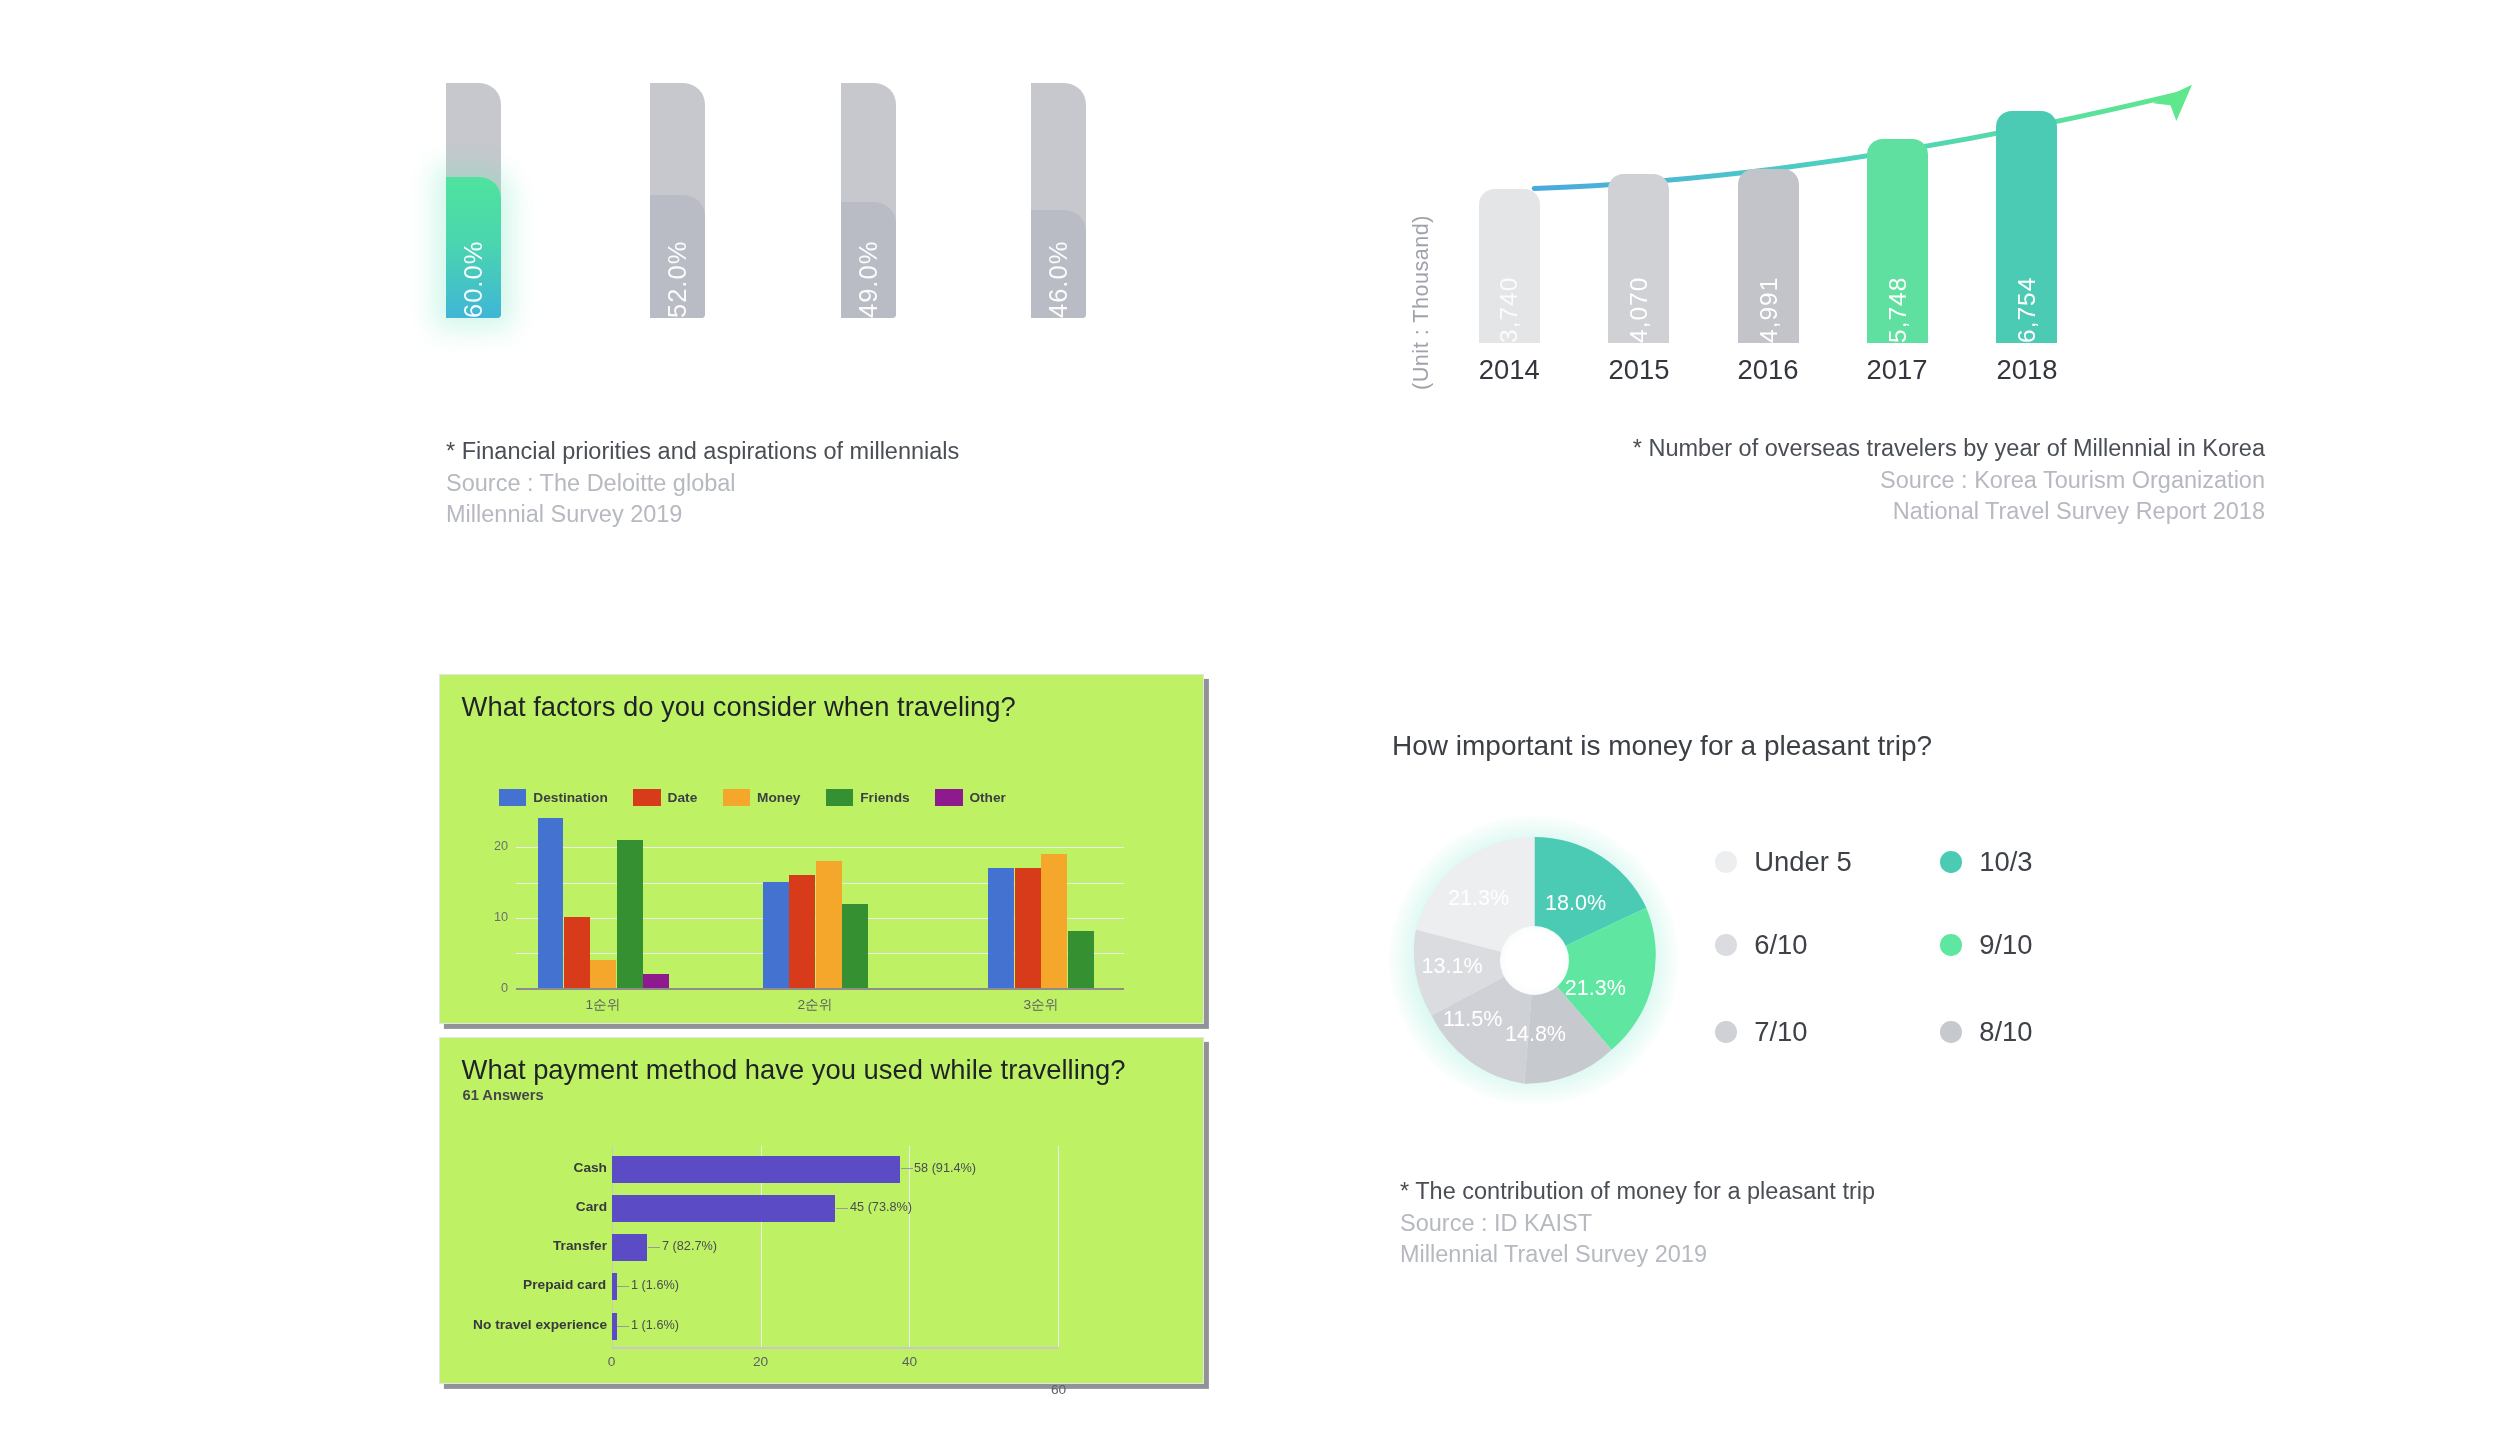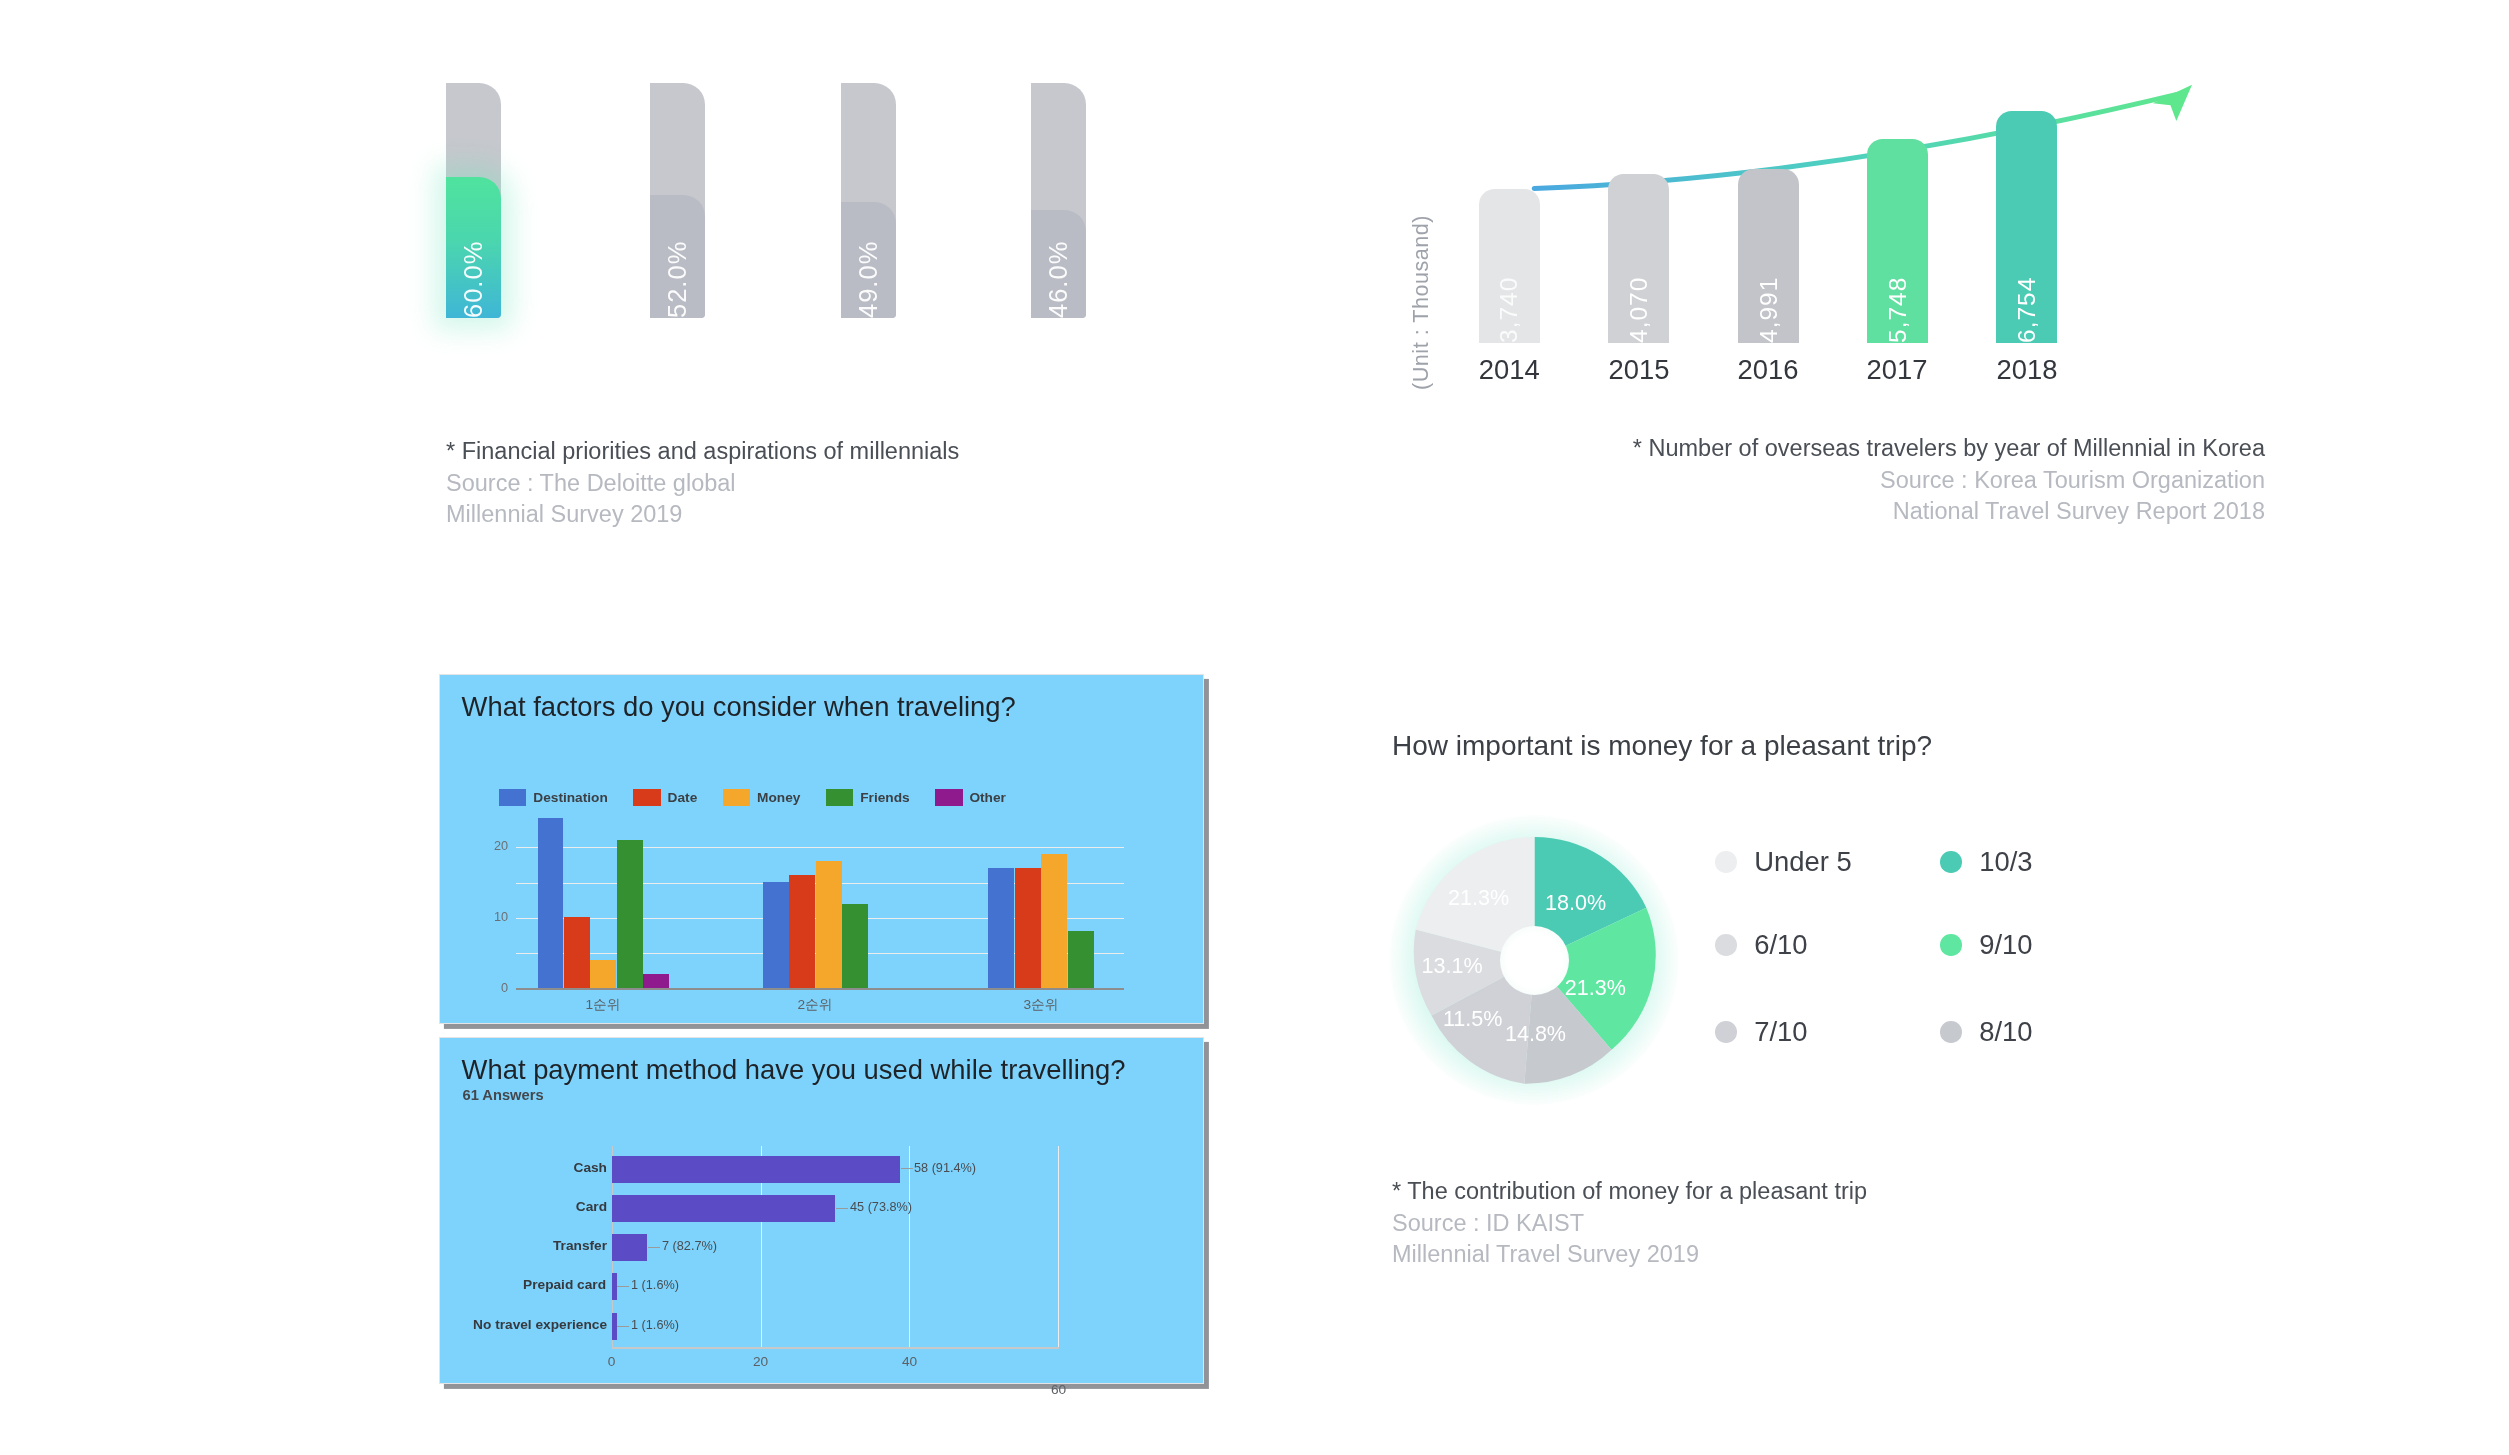--- a/index.html
+++ b/index.html
@@ -73,21 +73,21 @@
     color:#ffffff; font-size:24.5px; letter-spacing:1px;
     padding-bottom:15.7px; white-space:nowrap;
   }
   .year-val.dim { color:#ffffff; opacity:.85; }
   .year-ticks { position:absolute; left:69px; top:276px; width:784px; height:39px; }
   .year-tick { position:absolute; width:108px; text-align:center; font-size:27.4px; color:#33373d; }
   .trend-svg { position:absolute; left:55px; top:-4.9px; pointer-events:none; }
 
   
   .card {
-    position:absolute; background:#7dd3fc;
+    position:absolute; background:#bef264;
     border:1px solid #e4e4e6;
     box-shadow: 4.9px 4.9px 0px 0px rgba(55,58,70,0.55);
   }
   #card-factors { left:439px; top:674px; width:763px; height:348px; }
   #card-payment { left:439px; top:1037px; width:763px; height:345px; }
   .card-title { position:absolute; left:21.6px; top:15.7px; font-size:27.4px; color:#1f2328; font-weight:400; }
 
   .legend-row { position:absolute; left:59px; top:114px; display:flex; align-items:center; gap:0px; }
   .legend-item { display:flex; align-items:center; margin-right:25.5px; }
   .legend-swatch { width:27.4px; height:16.7px; margin-right:6.9px; }
@@ -400,19 +400,19 @@
     <div class="dlegend-item" style="left:0px;   top:170px;">
       <span class="dlegend-dot" style="background:#cfd1d6;"></span>
       <span class="dlegend-text">7/10</span>
     </div>
     <div class="dlegend-item" style="left:225px; top:170px;">
       <span class="dlegend-dot" style="background:#c6c9ce;"></span>
       <span class="dlegend-text">8/10</span>
     </div>
   </div>
 
-  <div class="caption-block" style="left:0px; top:446px;">
+  <div class="caption-block" style="left:8px; top:446px;">
     <div class="caption-main">* The contribution of money for a pleasant trip</div>
     <div class="caption-src">Source : ID KAIST</div>
     <div class="caption-src">Millennial Travel Survey 2019</div>
   </div>
 </div>
 
 
 </body></html>

